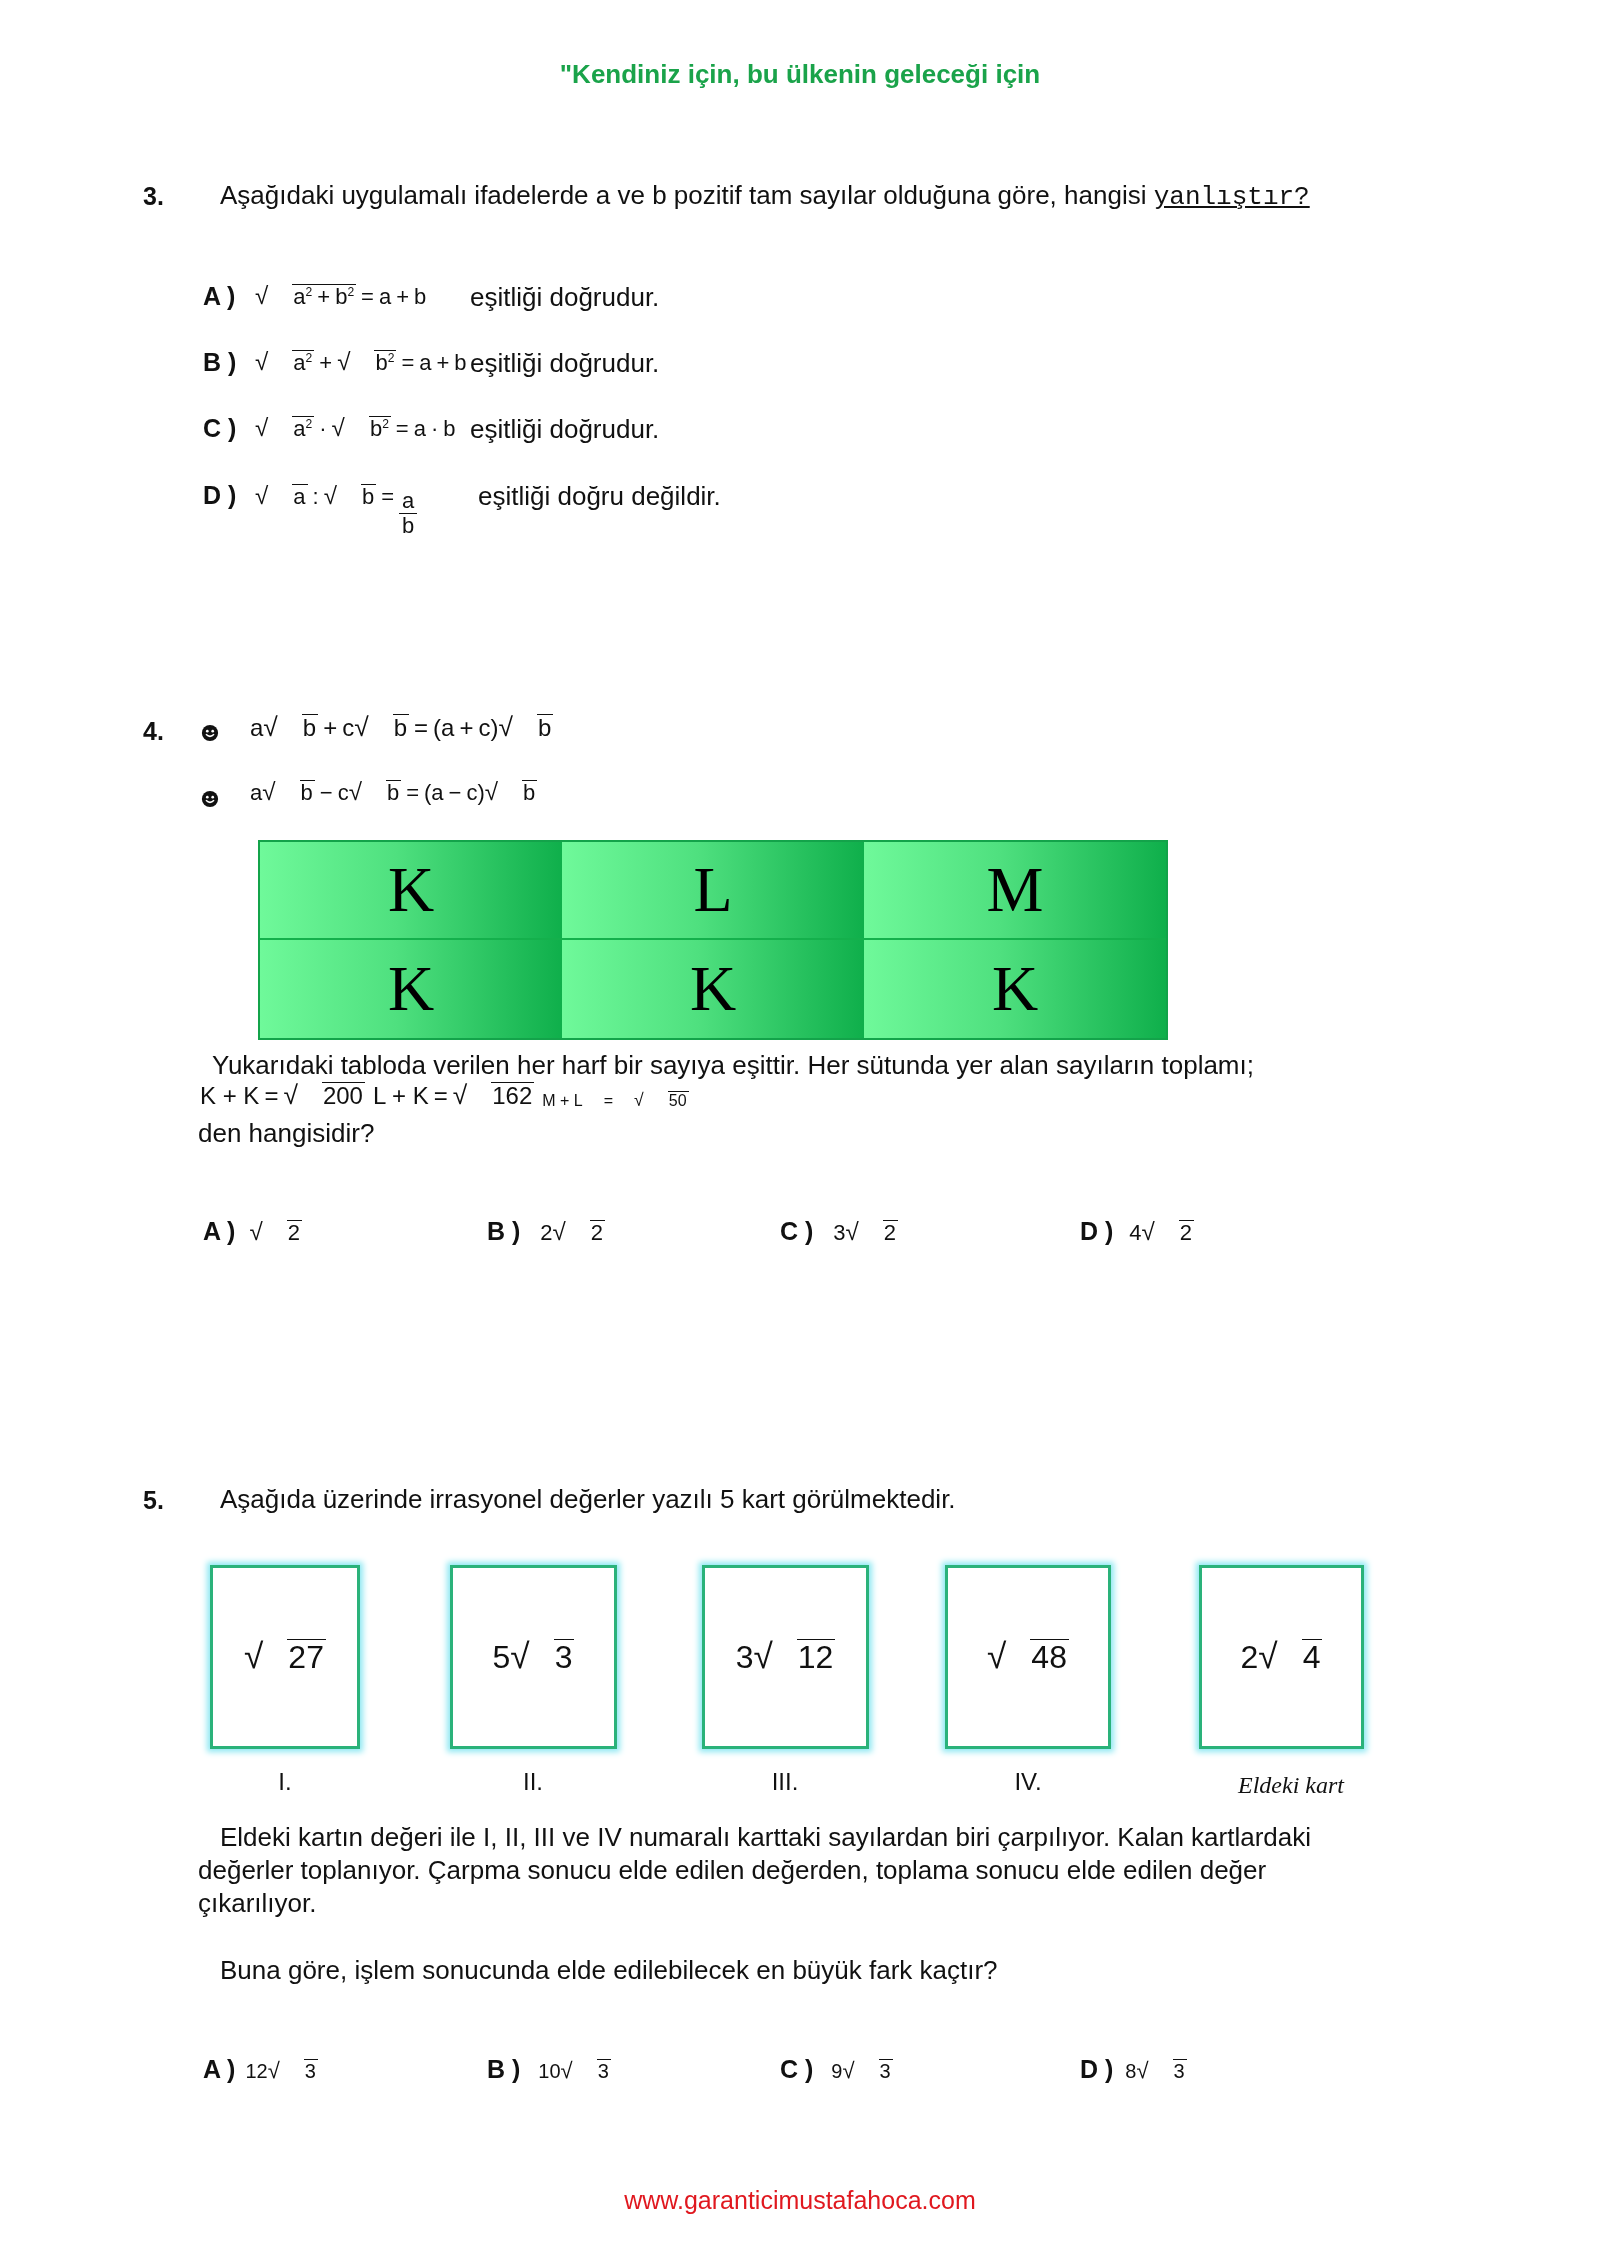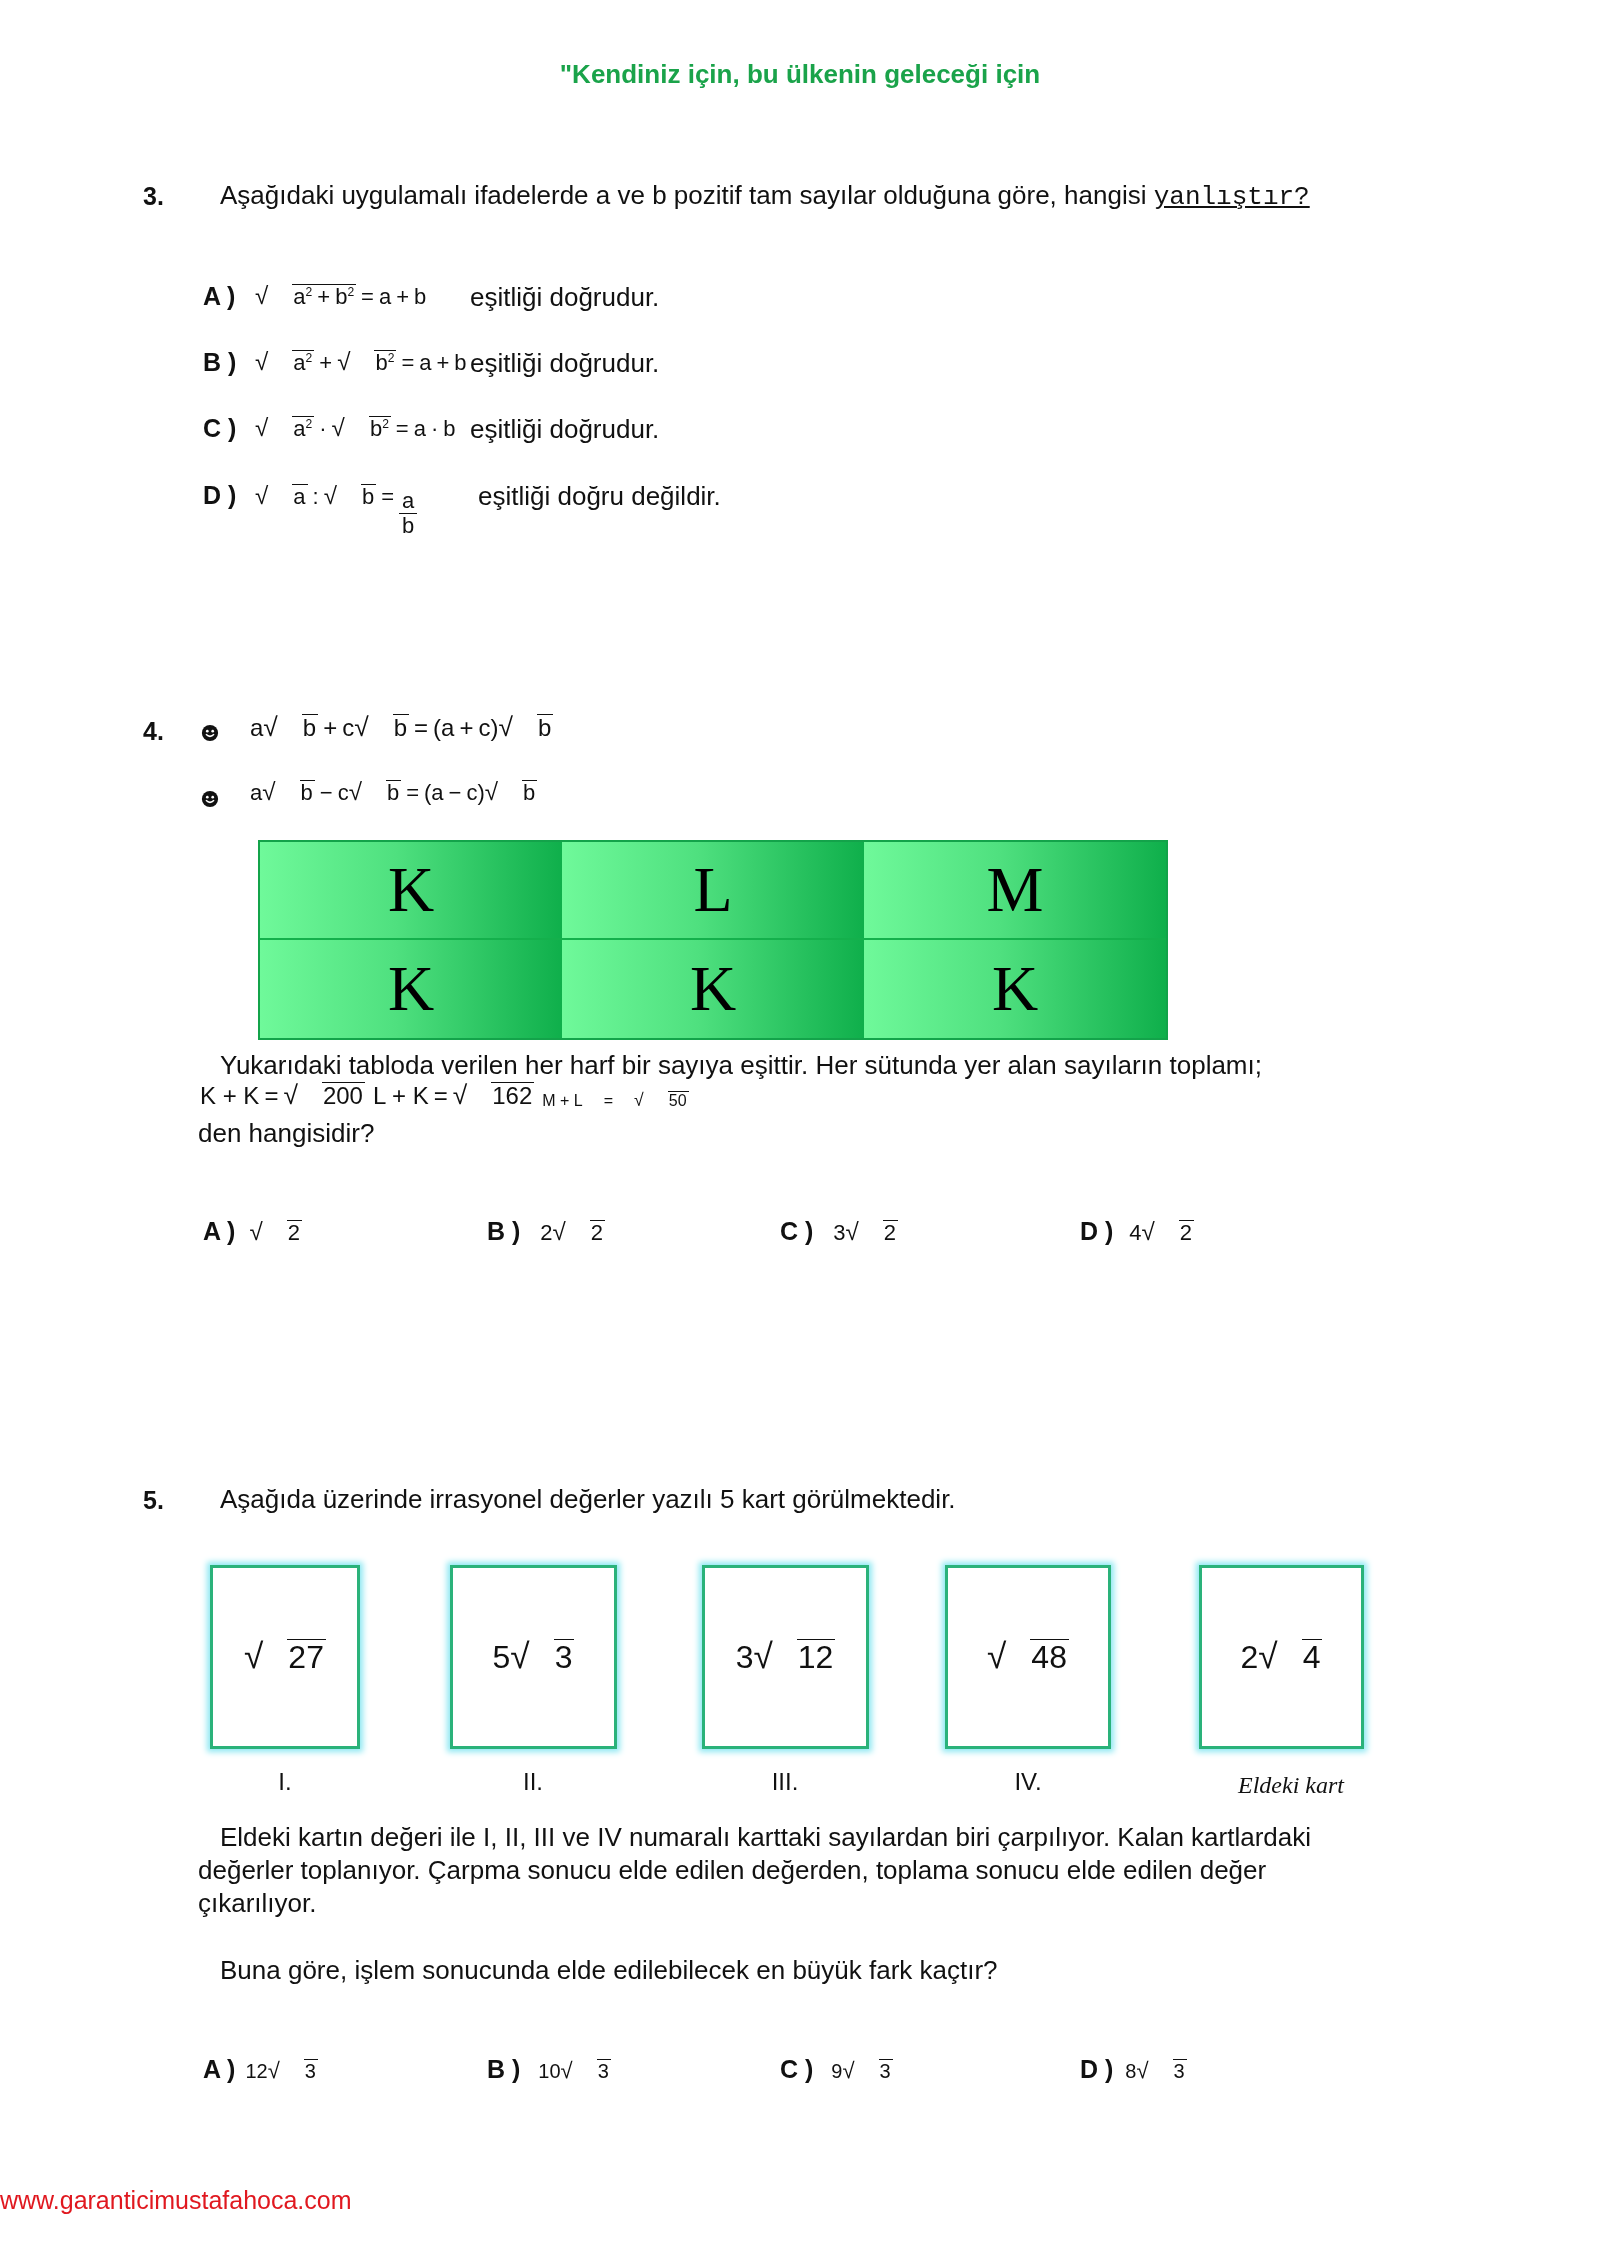--- a/index.html
+++ b/index.html
@@ -37,21 +37,21 @@
     .kcell.r2 { border-bottom: none; }
 
     
     .card { border: 3px solid #2ab27a; background: #fff; box-sizing: border-box;
             box-shadow: 0 0 6px 3px #8ee8f2; display: flex; align-items: center; justify-content: center;
             font-size: 32px; }
     .card-label { font-size: 24px; text-align: center; }
     .card-label.italic { font-family: "Liberation Serif", serif; font-style: italic; font-size: 24px; }
 
     .ans { font-size: 22px; }
-    .footer { left: 0; width: 1600px; text-align: left; top: 2186px; color: #e0181f; font-size: 25px; }
+    .footer { left: 0; width: 1600px; text-align: center; top: 2186px; color: #e0181f; font-size: 25px; }
   </style>
 </head>
 <body>
 
 <div class="abs motto">
   <div>"Kendiniz için, bu ülkenin geleceği için</div>
 </div>
 
 <div class="abs qnum" style="left:143px; top:182px;">3.</div>
 <div class="abs qtext" style="left:220px; top:180px;">
@@ -171,21 +171,21 @@
 
 <div class="abs ktable">
   <div class="kcell">K</div>
   <div class="kcell">L</div>
   <div class="kcell">M</div>
   <div class="kcell r2">K</div>
   <div class="kcell r2">K</div>
   <div class="kcell r2">K</div>
 </div>
 
-<div class="abs qtext" style="left:220px; top:1050px;">Yukarıdaki tabloda verilen her harf bir sayıya eşittir. Her sütunda yer alan sayıların toplamı;</div>
+<div class="abs qtext" style="left:212px; top:1050px;">Yukarıdaki tabloda verilen her harf bir sayıya eşittir. Her sütunda yer alan sayıların toplamı;</div>
 <div class="abs" style="left:200px; top:1082px; display:flex; align-items:flex-end; white-space:nowrap;">
   <span class="math" style="font-size:24px;">
     <span>K + K</span>
       <span class="op">=</span>
       <span class="sqrt">
         <span class="rad">√</span>
         <span class="under">200</span>
       </span>
   </span>
   <span class="math" style="font-size:24px; margin-left:8px;">

